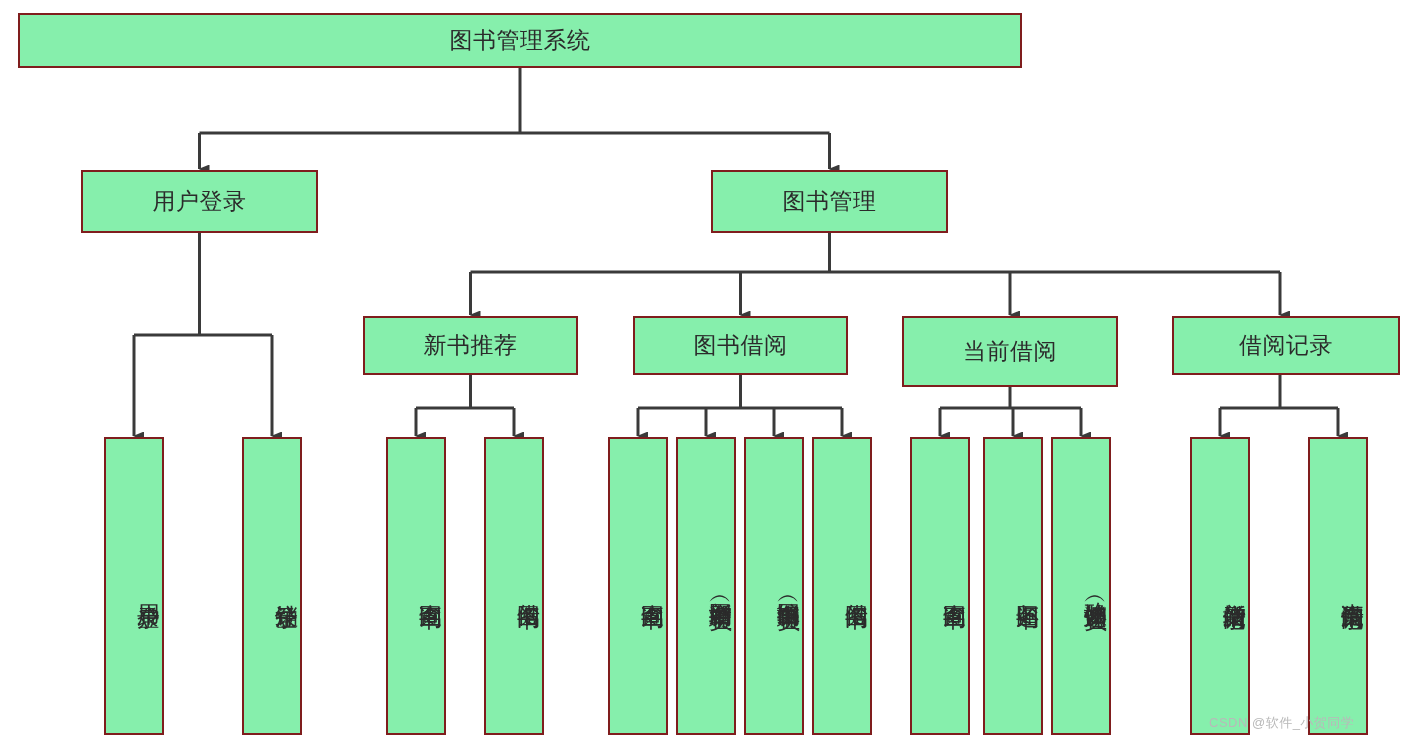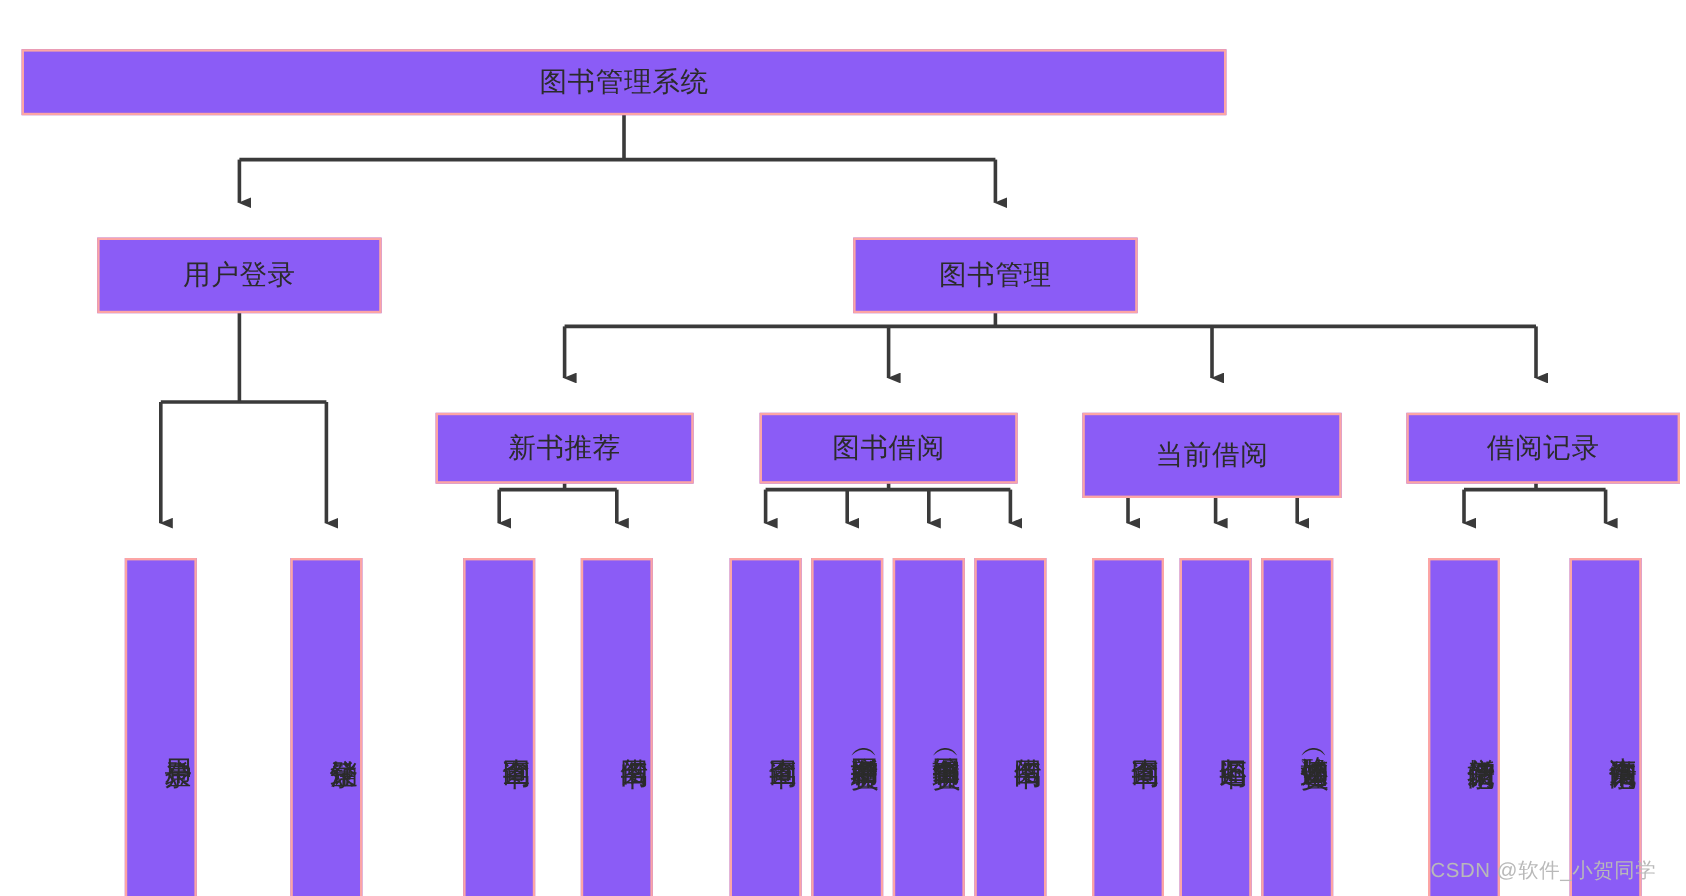--- a/index.html
+++ b/index.html
@@ -20,27 +20,26 @@
   svg.diagram {
     position: absolute;
     left: 0;
     top: 0;
     width: 1405px;
     height: 747px;
   }
   .node-box {
     position: absolute;
     box-sizing: border-box;
-    border: 2px solid #fca5a5;
-    background: #8b5cf6;
+    border: 2px solid #7f1d1d;
+    background: #86efac;
     display: flex;
     align-items: center;
     justify-content: center;
     color: #2b2b2b;
-    margin-top: 28px;
   }
   .node-h {
     font-size: 23px;
     letter-spacing: 0.5px;
     white-space: nowrap;
   }
   .node-v {
     writing-mode: vertical-rl;
     text-orientation: upright;
     font-size: 23px;
@@ -49,24 +48,25 @@
     align-items: flex-start;
     justify-content: center;
     padding-top: 6px;
     text-align: left;
   }
   .node-v.leaf-tall {
     padding-top: 4px;
   }
   .watermark {
     position: absolute;
-    font-size: 17px;
+    font-size: 13px;
     color: #b9b9b9;
     white-space: nowrap;
     letter-spacing: 0.5px;
+    margin-left: 17px;
   }
 </style>
 </head>
 <body>
 
 <div id="canvas">
 
   <svg class="diagram" viewBox="0 0 1405 747" xmlns="http://www.w3.org/2000/svg">
     <defs>
       <marker id="arrowhead" markerWidth="9" markerHeight="11" refX="4.5" refY="10" orient="auto" markerUnits="userSpaceOnUse">

